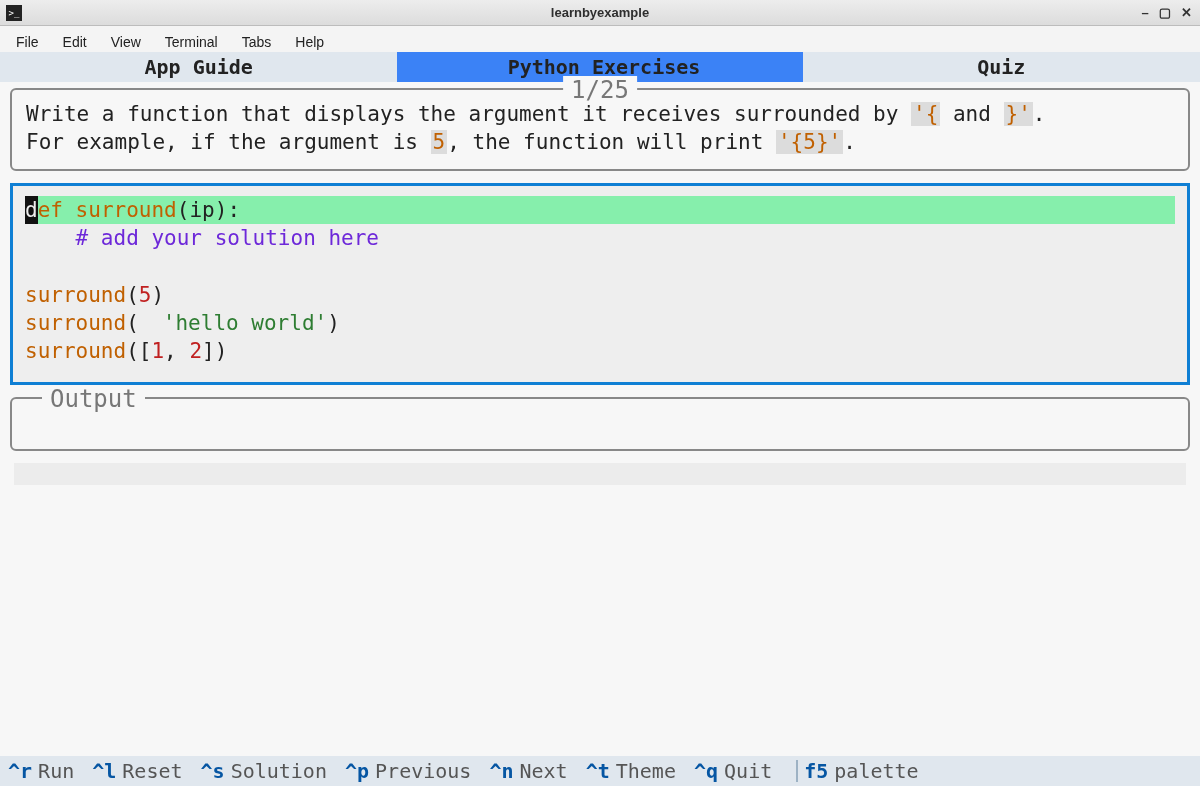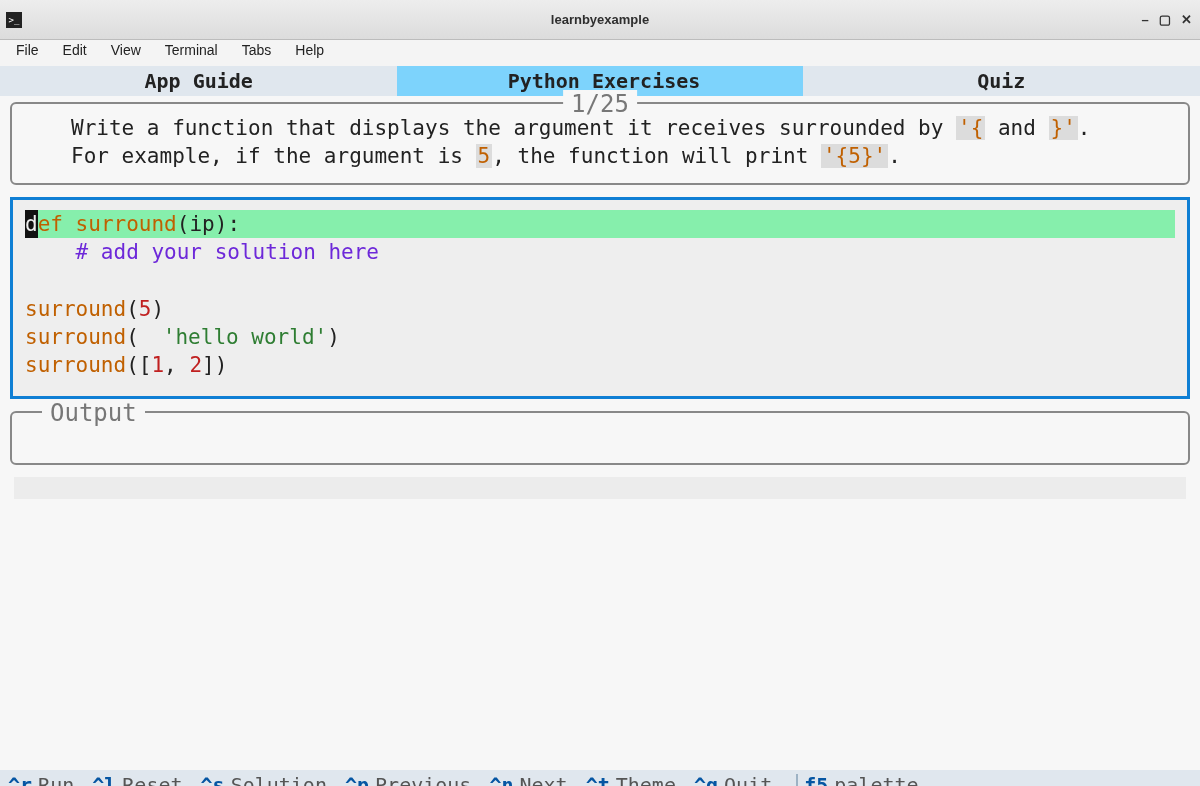--- a/index.html
+++ b/index.html
@@ -4,21 +4,21 @@
 <style>
   * { box-sizing: border-box; }
   html, body {
     margin: 0; padding: 0;
     width: 1200px; height: 786px;
     font-family: Arial, sans-serif;
     background: #f4f4f4;
     overflow: hidden;
   }
   .titlebar {
-    height: 40px;
+    height: 26px;
     background: linear-gradient(#ededed,#dcdcdc);
     border-bottom: 1px solid #bcbcbc;
     display: flex; align-items: center;
     font-size: 13px;
     position: relative;
   }
   .titlebar .icon {
     width: 16px; height: 16px;
     background: #222;
     margin: 0 6px;
@@ -36,21 +36,21 @@
   }
   .titlebar .ctrls {
     margin-left: auto; display: flex; gap: 10px; padding-right: 8px;
     font-weight: bold; color: #333;
   }
   .titlebar .ctrls span { cursor: pointer; font-family: sans-serif; }
 
   .menubar {
     height: 26px;
     background: #f4f4f4;
-    display: flex; align-items: flex-start;
+    display: flex; align-items: flex-end;
     font-size: 14px;
     padding: 0 6px;
     gap: 4px;
   }
   .menubar .mitem {
     padding: 2px 10px;
     color: #222;
     cursor: pointer;
   }
 
@@ -68,21 +68,21 @@
     font-weight: bold;
     background: #e0e7ee;
     color: #222;
   }
   .tabs .tab {
     flex: 1;
     display: flex; align-items: center; justify-content: center;
     cursor: pointer;
   }
   .tabs .tab.active {
-    background: #7dd3fc;
+    background: #3b82f6;
     padding-left: 8px;
   }
   .tabs .tab.first { flex: 1; }
   .tabs .tab.second { flex: 1; }
   .tabs .tab.third { flex: 1; }
   .tabs .tab.fourth { flex: 1; }
 
   .panel {
     border: 2px solid #888;
     border-radius: 6px;
@@ -101,21 +101,20 @@
   .panel.out .legend {
     left: 30px; transform: none;
     top: -14px;
     color: #777;
   }
 
   .question {
     font-size: 21px;
     color: #222;
     line-height: 1.35;
-    margin-left: 45px;
   }
   .code-inline {
     background: #dcdcdc;
     color: #c06000;
     padding: 0 2px;
   }
 
   .editor-wrap {
     border: 3px solid #0f7fd4;
     margin: 10px 10px 4px 10px;

